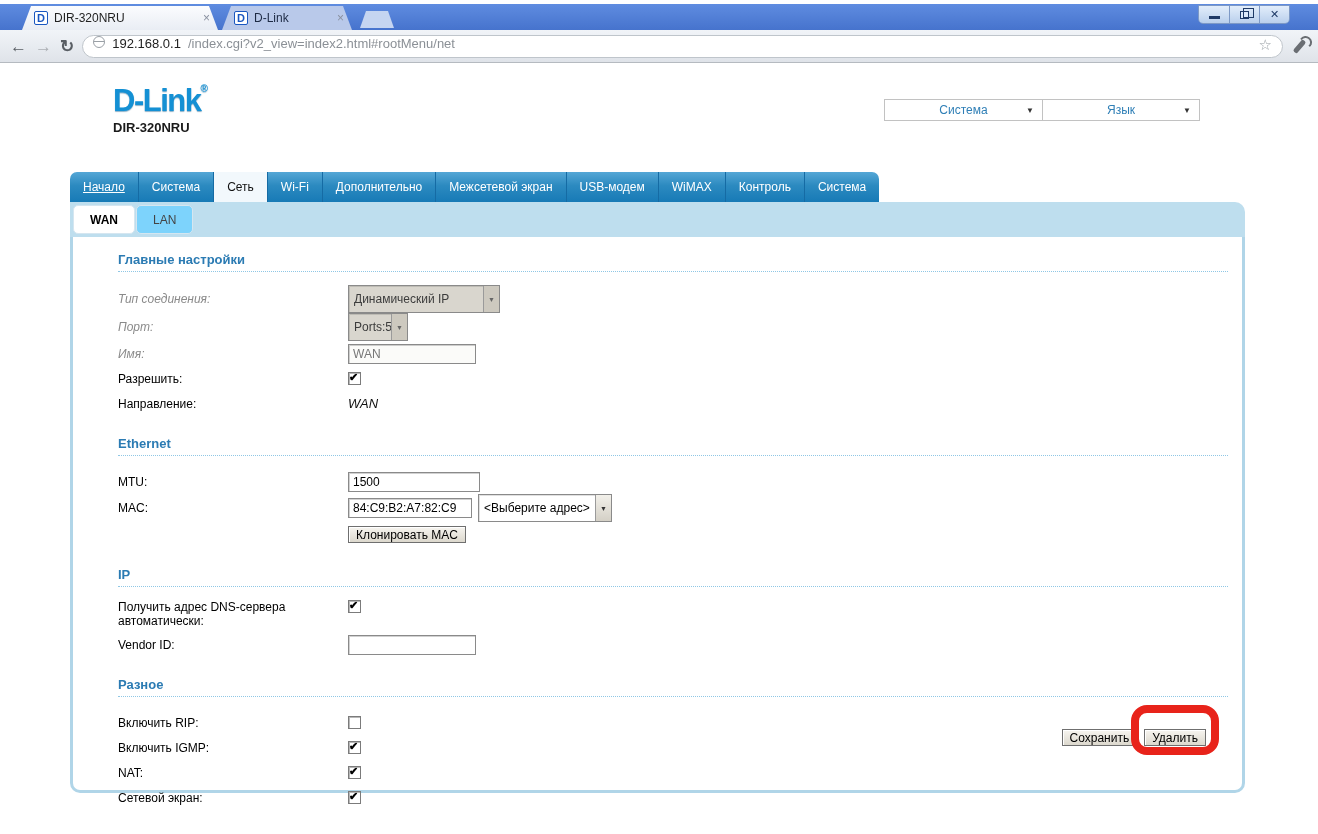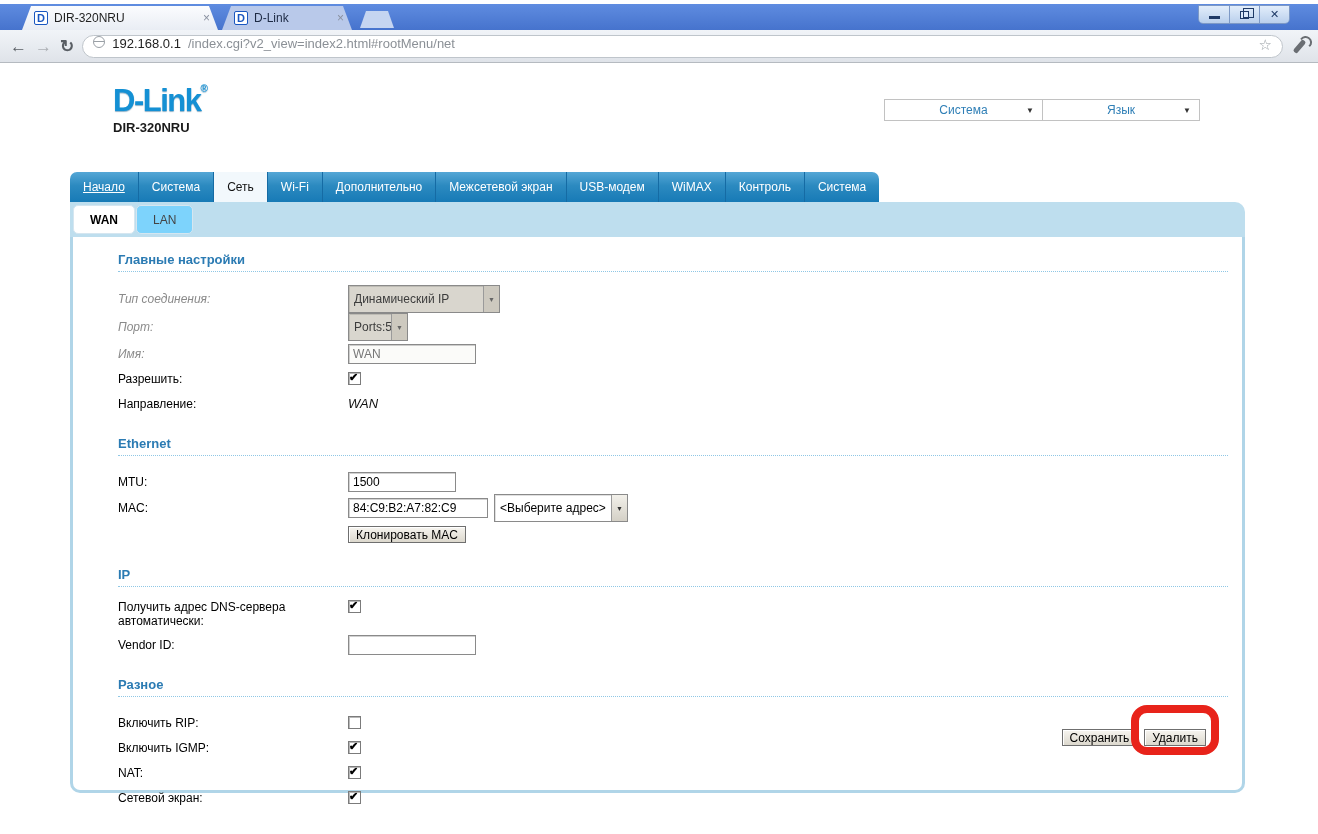--- a/index.html
+++ b/index.html
@@ -223,26 +223,26 @@
           <span class="val-italic">WAN</span>
         </div>
       </div>
     </div>
 
     <div class="section">
       <div class="section-title">Ethernet</div>
       <div class="rows">
         <div class="row">
           <span class="lbl">MTU:</span>
-          <input class="tin" style="width: 108px;" value="1500">
+          <input class="tin" style="width: 132px;" value="1500">
         </div>
         <div class="row">
           <span class="lbl">MAC:</span>
           <div class="mac-row">
-            <input class="tin" style="width: 140px;" value="84:C9:B2:A7:82:C9">
+            <input class="tin" style="width: 124px;" value="84:C9:B2:A7:82:C9">
             <div class="sel enabled" style="width:134px;">
               <span class="sel-text">&lt;Выберите адрес&gt;</span>
               <span class="sel-btn">▼</span>
             </div>
           </div>
         </div>
         <div class="row">
           <span class="lbl"></span>
           <button class="btn">Клонировать MAC</button>
         </div>

